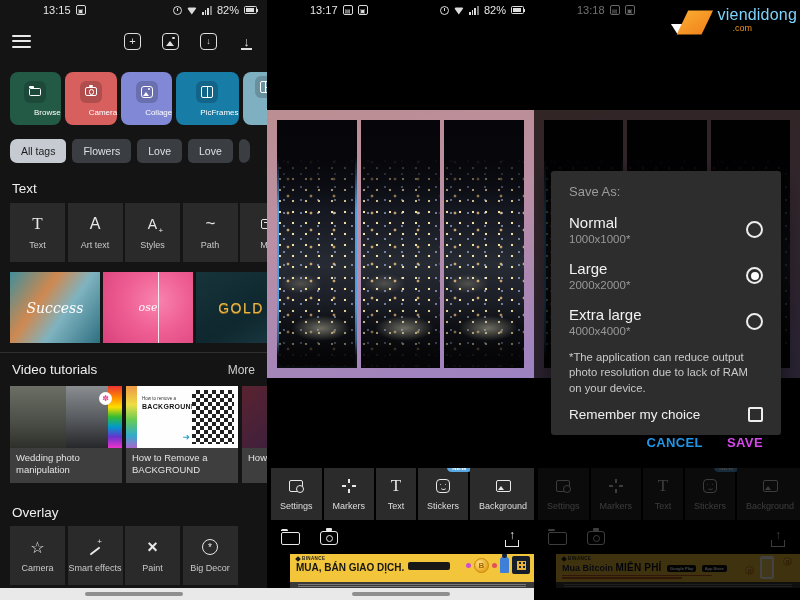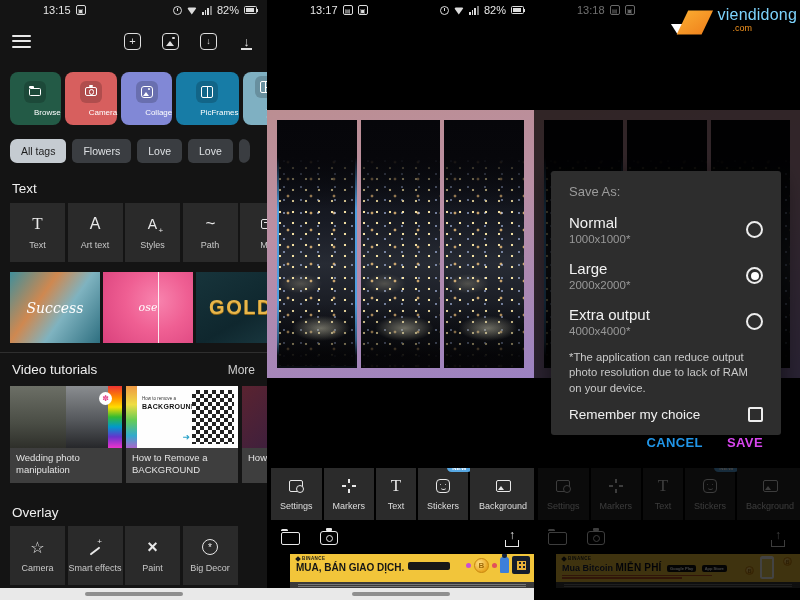--- a/index.html
+++ b/index.html
@@ -84,21 +84,21 @@
 
   .thumbs{position:absolute;top:272px;left:10px;right:0;display:flex;gap:3px;overflow:hidden;}
   .thumb{flex:none;width:90px;height:71px;display:flex;align-items:center;justify-content:center;cursor:pointer;overflow:hidden;}
   .thumb span{color:#fff;}
   .th1{background:linear-gradient(125deg,#3f8f9b 0%,#cf8850 35%,#7fb3c0 60%,#2e6f80 100%);}
   .th1 span{font-family:"DejaVu Serif",serif;font-style:italic;font-size:14px;}
   .th2{background:radial-gradient(circle at 60% 40%,#f884ae 0%,#ef5f93 45%,#d9417c 100%);position:relative;}
   .th2::after{content:"";position:absolute;top:0;bottom:0;left:61%;width:1px;background:rgba(255,255,255,.85);}
   .th2 span{font-family:"DejaVu Serif",serif;font-style:italic;font-size:11px;}
   .th3{background:linear-gradient(150deg,#17343b 0%,#0f272e 60%,#1b3a42 100%);}
-  .th3 span{color:#e9b64a;font-weight:700;font-size:20px;letter-spacing:1.5px;text-shadow:0 1px 0 #8a6414;}
+  .th3 span{color:#e9b64a;font-weight:400;font-size:14px;letter-spacing:1.5px;text-shadow:0 1px 0 #8a6414;}
   .th4{background:linear-gradient(140deg,#0c3d1e 0%,#1d6b35 55%,#0a2f16 100%);}
   .th4 span{font-family:"DejaVu Serif",serif;font-size:15px;}
 
   .vdiv{position:absolute;top:352px;left:0;right:0;height:1px;background:#2f2f2f;}
   .vidhead{position:absolute;top:362px;left:12px;right:12px;display:flex;justify-content:space-between;align-items:center;}
   .more{color:#cfcfcf;font-size:12px;cursor:pointer;}
   .cards{position:absolute;top:386px;left:10px;right:0;display:flex;gap:4px;overflow:hidden;}
   .card{flex:none;width:112px;cursor:pointer;}
   .card .cimg{height:62px;position:relative;overflow:hidden;}
   .card .clbl{height:35px;background:#3e3e3e;color:#e3e3e3;font-size:9.5px;line-height:1.25;padding:4px 6px;}
@@ -624,21 +624,21 @@
       <div class="dopt">
         <span class="otxt">
           <div class="t1">Large</div>
           <div class="t2">2000x2000*</div>
         </span>
         <span class="radio on"></span>
       </div>
 
       <div class="dopt">
         <span class="otxt">
-          <div class="t1">Extra output</div>
+          <div class="t1">Extra large</div>
           <div class="t2">4000x4000*</div>
         </span>
         <span class="radio"></span>
       </div>
 
       <div class="dnote">*The application can reduce output photo resolution due to lack of RAM on your device.</div>
 
       <div class="drem">
         <span>Remember my choice</span>
         <span class="cbx"></span>

